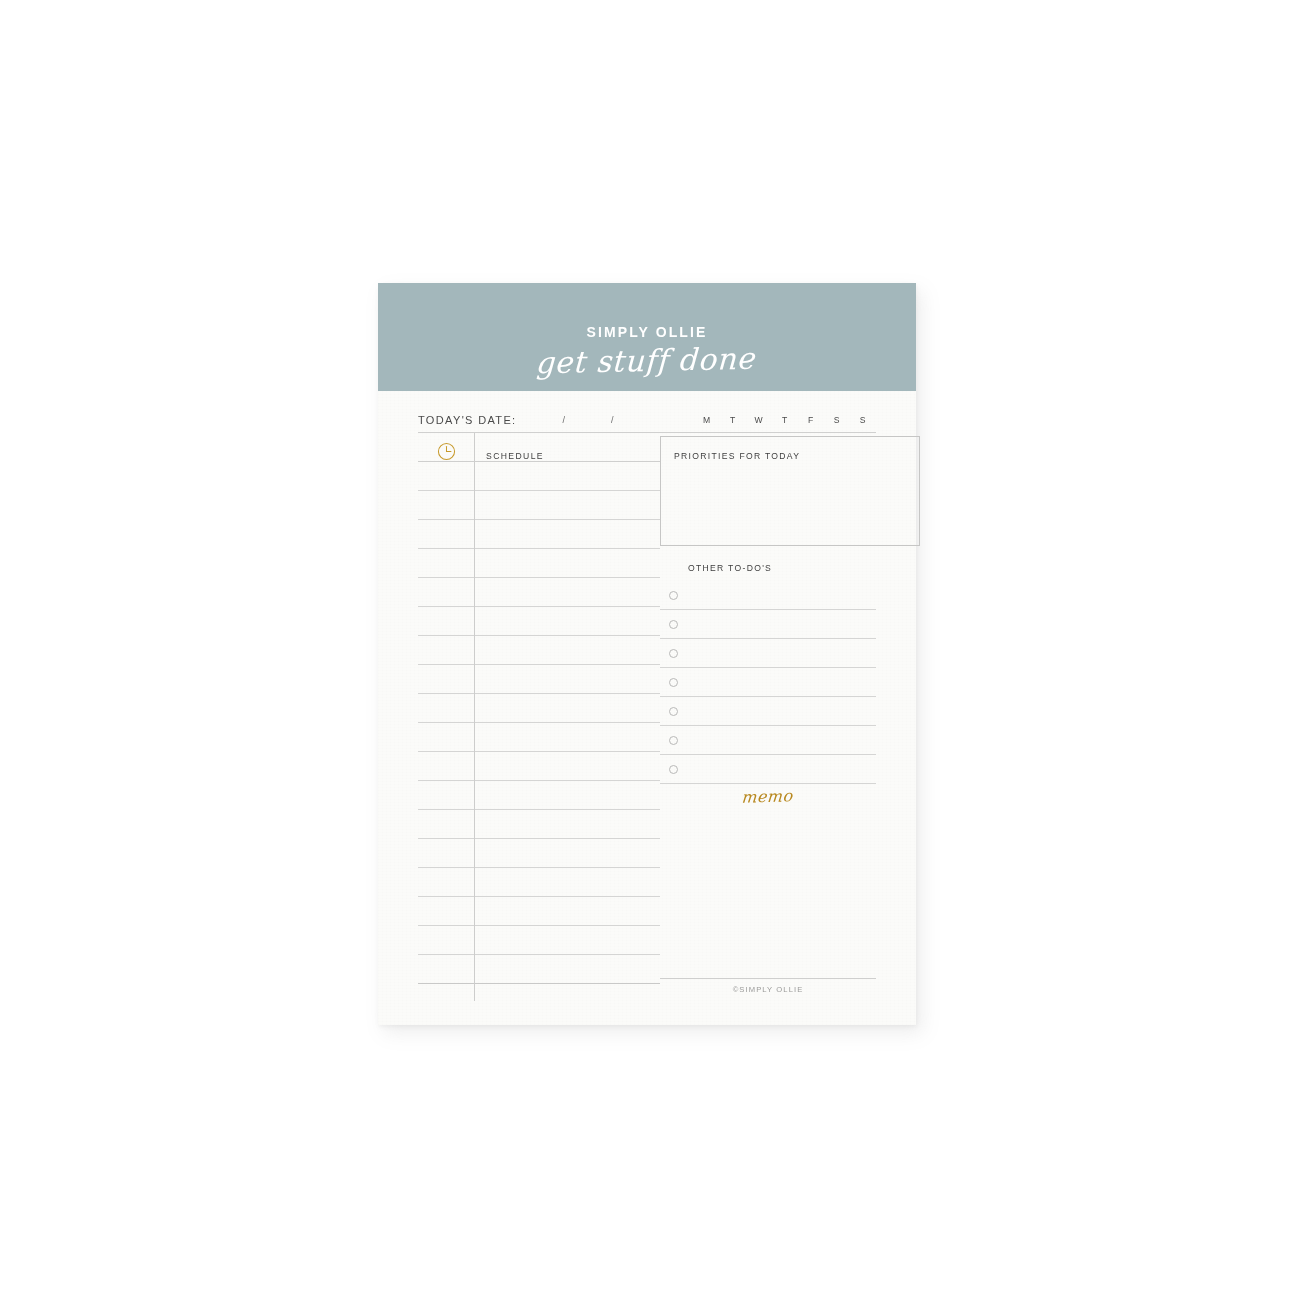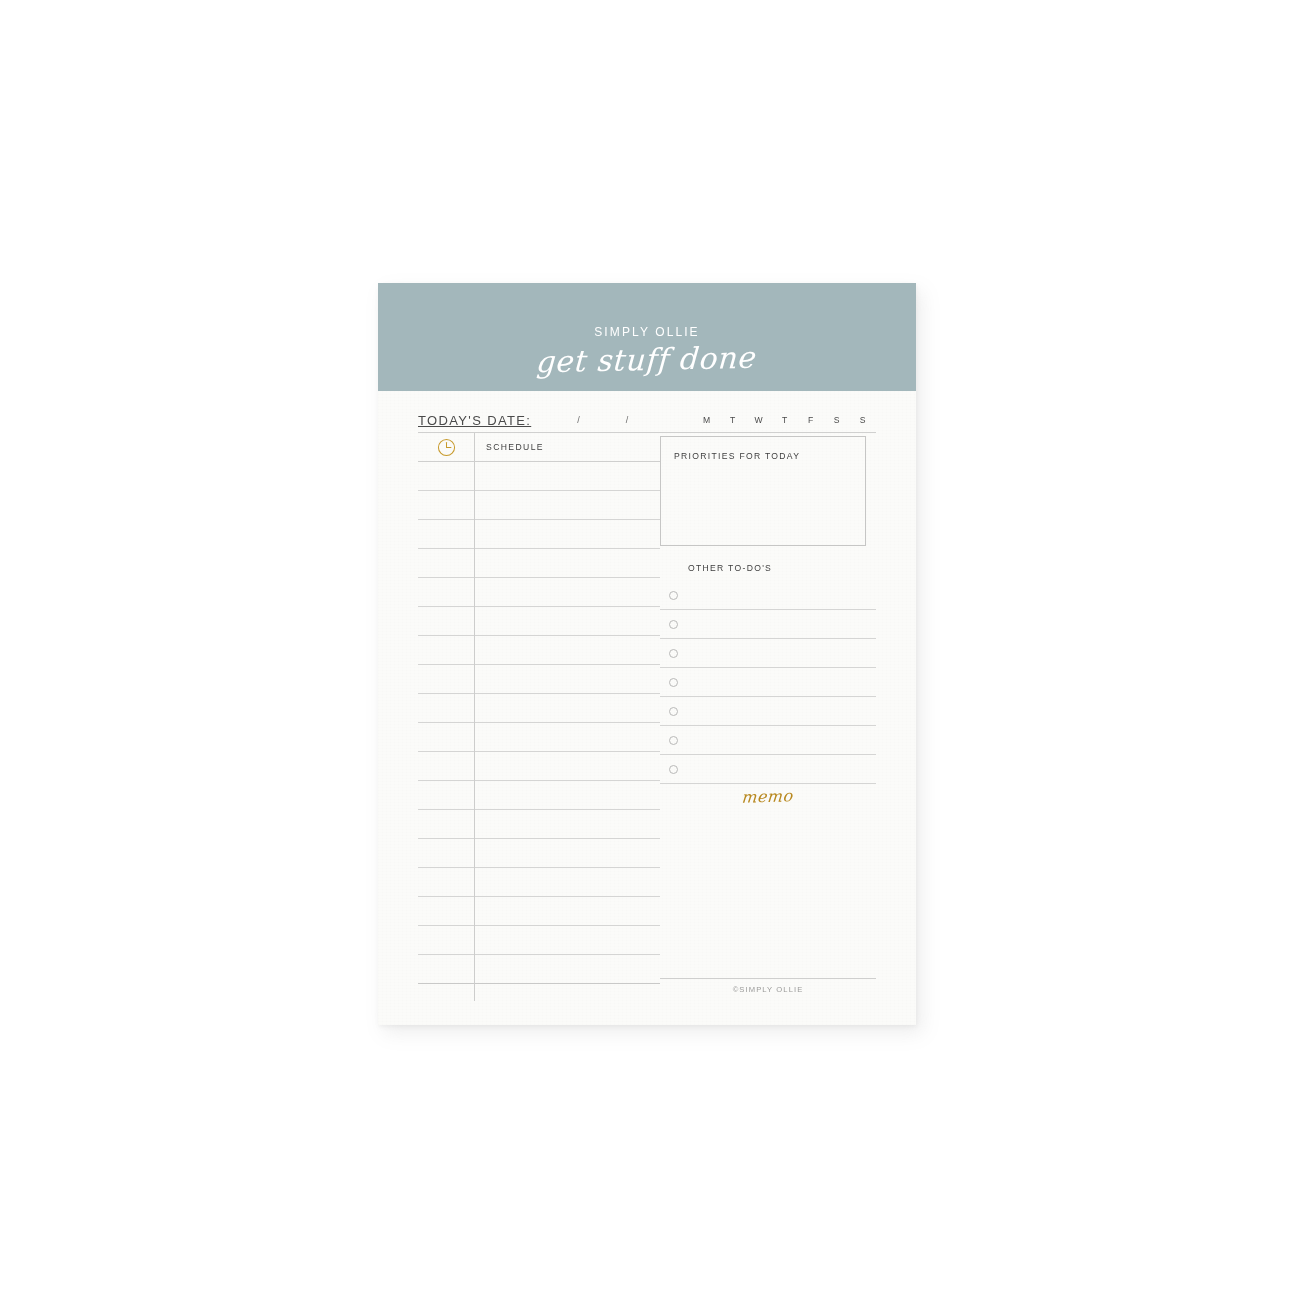--- a/index.html
+++ b/index.html
@@ -52,23 +52,23 @@
     background: #a3b7bb;
     display: flex;
     flex-direction: column;
     align-items: center;
     justify-content: center;
     box-sizing: border-box;
     padding-top: 28px;
   }
   .brand-label {
     color: #ffffff;
-    font-size: 12px;
+    font-size: 14px;
     letter-spacing: 2.1px;
-    font-weight: 400;
+    font-weight: 700;
     line-height: 1;
     margin-bottom: 6px;
     white-space: nowrap;
   }
   .brand-script {
     color: #ffffff;
     font-family: "DejaVu Serif", serif;
     font-style: italic;
     font-size: 30px;
     font-weight: 400;
@@ -89,25 +89,24 @@
 
   
   #date-row {
     position: relative;
     height: 24px;
     display: flex;
     align-items: center;
     border-bottom: 1px solid #d0d0cf;
   }
   .date-label {
-    font-size: 13px;
+    font-size: 11px;
     letter-spacing: 1.35px;
     color: #4a4a4a;
     white-space: nowrap;
-    text-decoration: underline;
   }
   .date-slash {
     font-size: 9px;
     color: #6d6d6d;
   }
   #slash-1 { margin-left: 46px; }
   #slash-2 { margin-left: 46px; }
 
   #weekday-row {
     margin-left: auto;
@@ -134,21 +133,21 @@
   
   #schedule-col {
     position: relative;
     width: 242px;
     box-sizing: border-box;
   }
   #schedule-head {
     position: relative;
     height: 28px;
     display: flex;
-    align-items: center;
+    align-items: flex-end;
     border-bottom: 1px solid #cfcfce;
   }
   #clock-wrap {
     width: 56px;
     display: flex;
     align-items: center;
     justify-content: center;
   }
   #schedule-title {
     font-size: 8.6px;
@@ -175,21 +174,21 @@
     position: relative;
     width: 216px;
     margin-left: 0;
     padding-left: 0;
     box-sizing: border-box;
   }
   #priorities-box {
     position: absolute;
     left: 0;
     top: 3px;
-    width: 206px;
+    width: 260px;
     height: 110px;
     border: 1px solid #c6c6c5;
     box-sizing: border-box;
   }
   #priorities-title {
     font-size: 8.6px;
     letter-spacing: 1.3px;
     color: #3e3e3e;
     padding: 14px 0 0 13px;
   }

